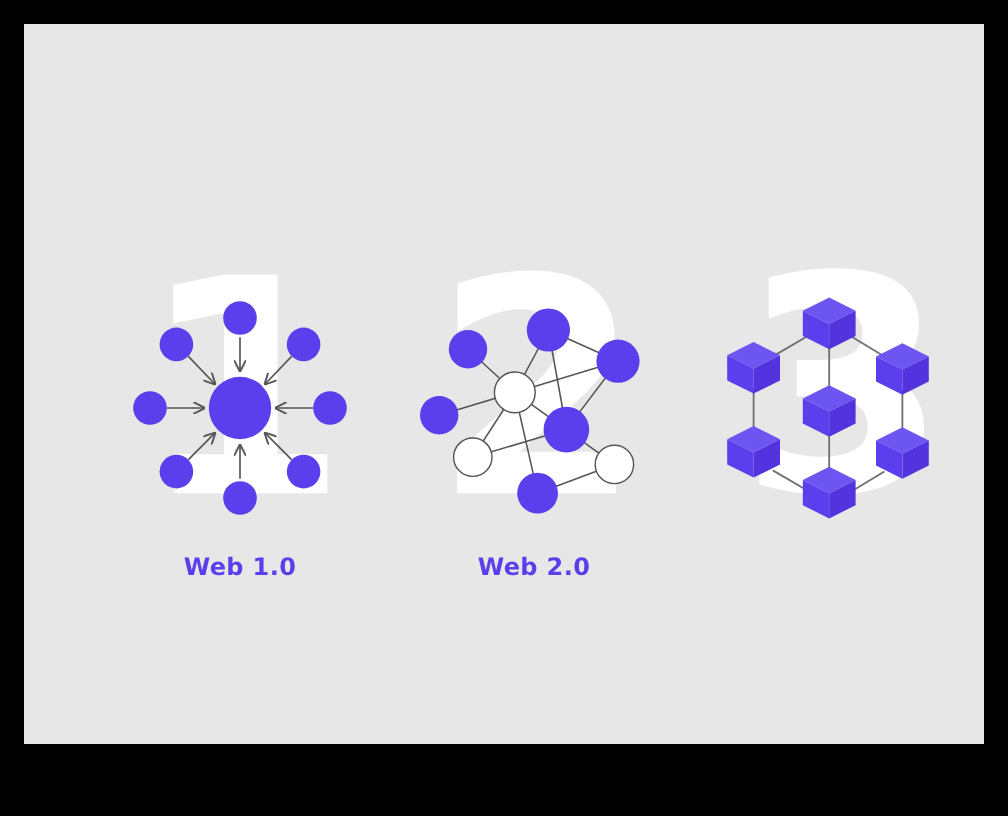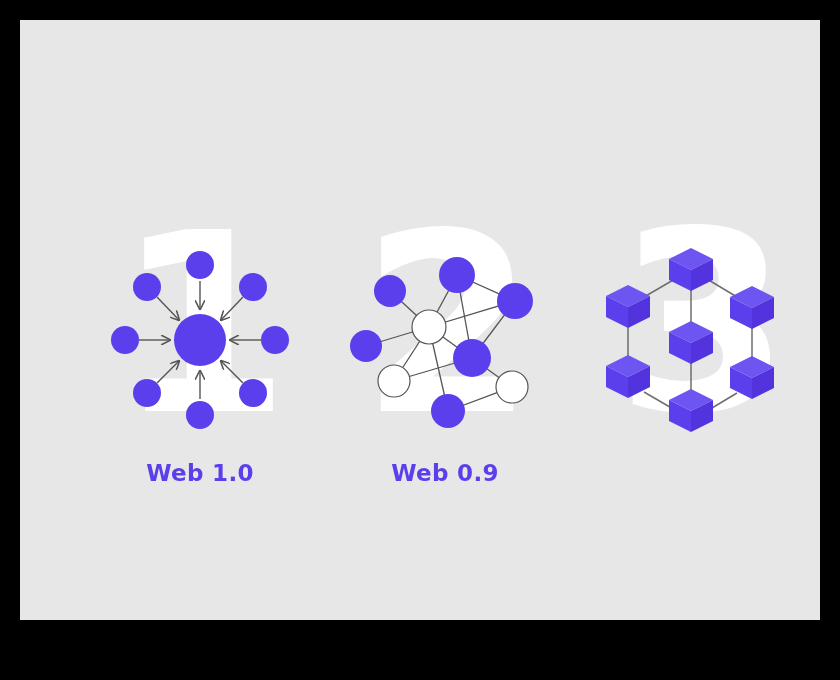--- a/index.html
+++ b/index.html
@@ -64,21 +64,21 @@
   }
 
   .graphic svg { display: block; margin: 0 auto; overflow: visible; }
 
   .stage-label {
     position: absolute;
     top: 440px;
     width: 100%;
     text-align: center;
     font-family: "DejaVu Sans", "Liberation Sans", sans-serif;
-    font-size: 23px;
+    font-size: 20px;
     font-weight: 700;
     letter-spacing: 0.3px;
     color: #5B3FEC;
     white-space: nowrap;
   }
 
   #group-web3 .stage-label { top: 442px; }
   #group-web3 .watermark { top: 178px; }
 </style>
 </head>
@@ -158,21 +158,21 @@
             <circle cx="109" cy="102" r="17" fill="#FFFFFF" stroke="#555555" stroke-width="1.2"></circle>
             <circle cx="46" cy="121" r="16" fill="#5B3FEC"></circle>
             <circle cx="152" cy="133" r="19" fill="#5B3FEC"></circle>
             <circle cx="74" cy="156" r="16" fill="#FFFFFF" stroke="#555555" stroke-width="1.2"></circle>
             <circle cx="192" cy="162" r="16" fill="#FFFFFF" stroke="#555555" stroke-width="1.2"></circle>
             <circle cx="128" cy="186" r="17" fill="#5B3FEC"></circle>
           </g>
         </svg>
       </div>
 
-      <div class="stage-label">Web 0.9</div>
+      <div class="stage-label">Web 2.0</div>
     </div>
 
     <div class="diagram-group" id="group-web3">
 
       <div class="watermark">3</div>
 
       <div class="graphic">
         <svg width="240" height="210" viewBox="0 0 240 210">
 
           <g stroke="#6E6E6E" stroke-width="1.5" fill="none">

